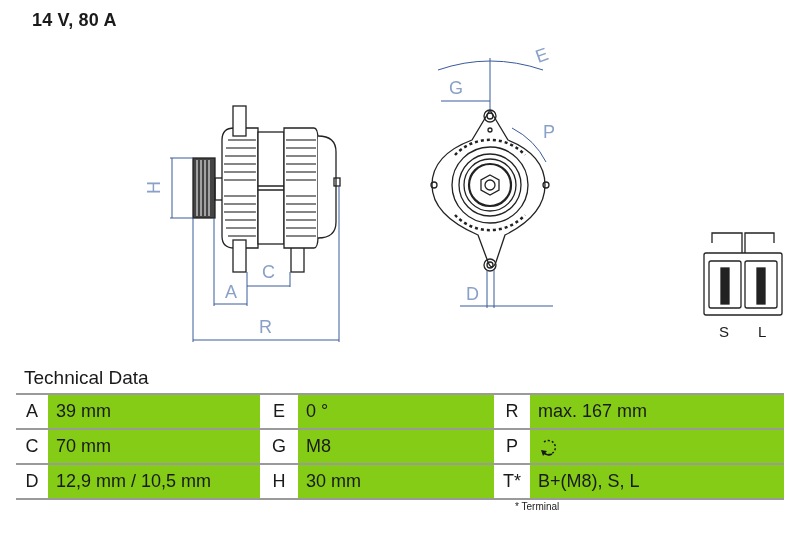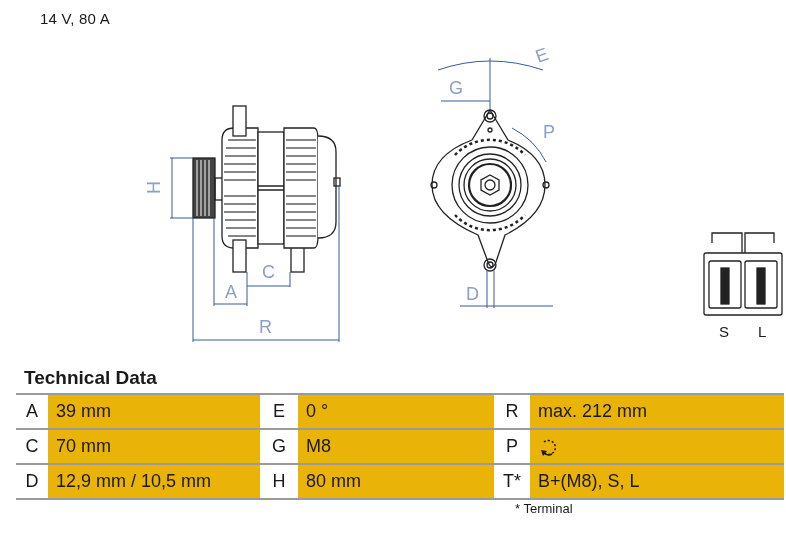--- a/index.html
+++ b/index.html
@@ -1,29 +1,29 @@
 <!DOCTYPE html>
 <html><head>
 <meta charset="utf-8">
 <style>
   html, body { margin:0; padding:0; }
   body { width:786px; height:533px; background:#ffffff; position:relative; overflow:hidden;
          font-family:"Liberation Sans", sans-serif; color:#1a1a1a; }
-  .title { position:absolute; left:40px; top:10px; font-size:15px; letter-spacing:0.2px; }
+  .title { position:absolute; left:32px; top:10px; font-size:18px; letter-spacing:0.2px;font-weight:bold; }
   .drawing { position:absolute; left:0; top:0; }
-  .section-title { position:absolute; left:24px; top:367px; font-size:19px; font-weight:bold; }
+  .section-title { position:absolute; left:24px; top:367px; font-size:19px; font-weight:normal; }
   table.spec { position:absolute; left:16px; top:393px; width:768px; border-collapse:collapse; font-size:18px; }
   table.spec td { height:33px; padding:0; border-top:2px solid #9a9a9a; }
   table.spec tr:last-child td { border-bottom:2px solid #9a9a9a; }
   td.k { background:#ffffff; text-align:center; }
-  td.v { background:#eab308; padding-left:8px !important; }
+  td.v { background:#84cc16; padding-left:8px !important; }
   td.k1 { width:32px; } td.v1 { width:204px; }
   td.k2 { width:38px; } td.v2 { width:188px; }
   td.k3 { width:36px; } td.v3 { }
-  .note { position:absolute; left:515px; top:501px; font-size:13px; }
+  .note { position:absolute; left:515px; top:501px; font-size:10px; }
   .rot { display:inline-block; width:22px; height:22px; vertical-align:middle; }
 </style>
 </head>
 <body>
 
 <div class="title">14 V, 80 A</div>
 
 <svg class="drawing" width="786" height="360" viewBox="0 0 786 360">
 
   <g stroke="#222" stroke-width="1.3" fill="none">
@@ -156,40 +156,40 @@
 <div class="section-title">Technical Data</div>
 
 <table class="spec">
   <tbody>
       <tr>
     <td class="k k1">A</td>
     <td class="v v1">39 mm</td>
     <td class="k k2">E</td>
     <td class="v v2">0 °</td>
     <td class="k k3">R</td>
-    <td class="v v3">max. 212 mm</td>
+    <td class="v v3">max. 167 mm</td>
   </tr>
   <tr>
     <td class="k k1">C</td>
     <td class="v v1">70 mm</td>
     <td class="k k2">G</td>
     <td class="v v2">M8</td>
     <td class="k k3">P</td>
     <td class="v v3">
       <svg class="rot" viewBox="0 0 22 22">
         <path d="M6 6 A7 7 0 1 1 6 17" fill="none" stroke="#1a1a1a" stroke-width="1.5" stroke-dasharray="2 2"></path>
         <path d="M6 17 A7 7 0 0 0 14 18" fill="none" stroke="#1a1a1a" stroke-width="1.5"></path>
         <polygon points="3,14 9,15 5,20" fill="#1a1a1a"></polygon>
       </svg>
     </td>
   </tr>
   <tr>
     <td class="k k1">D</td>
     <td class="v v1">12,9 mm / 10,5 mm</td>
     <td class="k k2">H</td>
-    <td class="v v2">80 mm</td>
+    <td class="v v2">30 mm</td>
     <td class="k k3">T*</td>
     <td class="v v3">B+(M8), S, L</td>
   </tr>
 </tbody>
   </table>
 
 <div class="note">* Terminal</div>
 
 </body></html>

